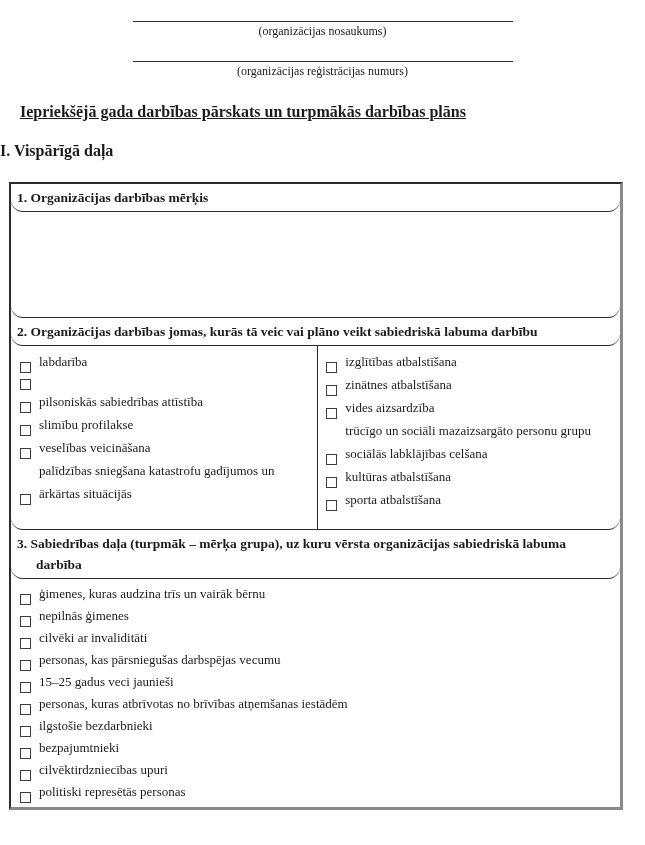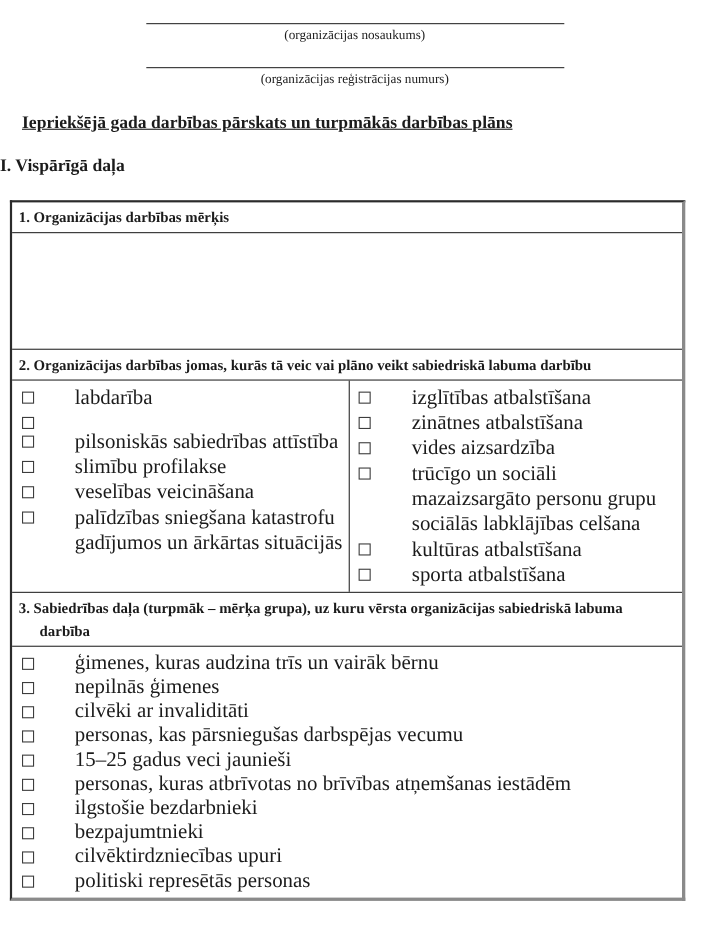--- a/index.html
+++ b/index.html
@@ -60,20 +60,21 @@
     border-top: 2px solid #2b2b2b;
     border-left: 2px solid #2b2b2b;
     border-right: 3px solid #8a8a8a;
     border-bottom: 3px solid #8a8a8a;
     box-sizing: border-box;
     background: #ffffff;
   }
   .row {
     border-bottom: 1.5px solid #2b2b2b;
     box-sizing: border-box;
+    border-radius: 12px;
   }
   .row.last { border-bottom: none; }
   .sec-head {
     font-weight: bold;
     font-size: 13.5px;
     line-height: 21px;
     padding: 3px 30px 3px 6px;
   }
   .sec-head .hang {
     display: block;
@@ -101,24 +102,23 @@
     border-left: 1.5px solid #2b2b2b;
     padding: 4px 6px 4px 7px;
   }
   .s3-body {
     min-height: 226px;
     padding: 4px 6px 4px 8px;
   }
   
   .cb-item {
     display: flex;
-    align-items: flex-start;
-    font-size: 19px;
+    align-items: flex-end;
+    font-size: 13px;
     line-height: 23px;
-    gap: 29px;
   }
   .s3-body .cb-item { line-height: 22px; }
   .cb {
     flex: 0 0 auto;
     width: 9px;
     height: 9px;
     border: 1px solid #3d3d3d;
     margin: 6px 8px 0 1px;
     background: #ffffff;
   }

